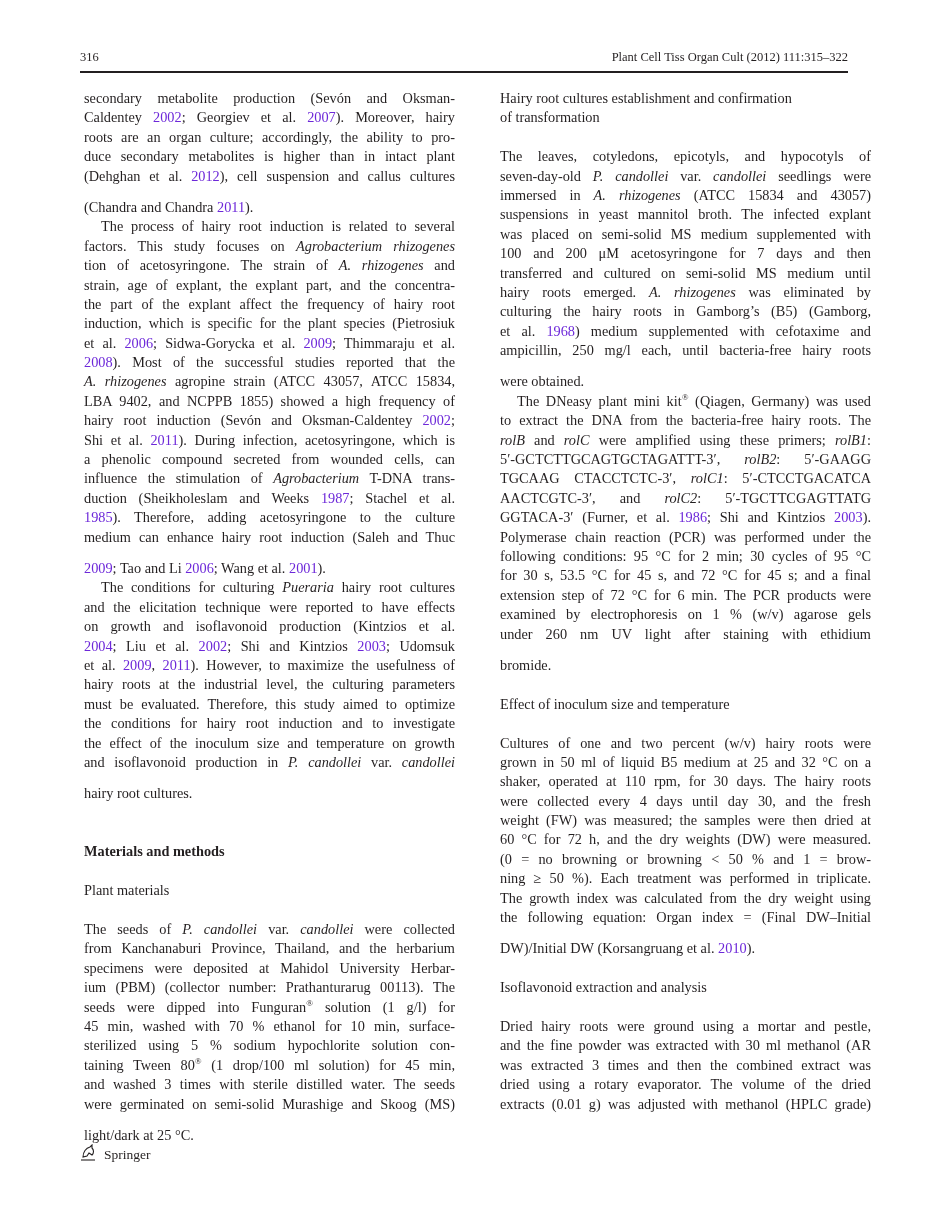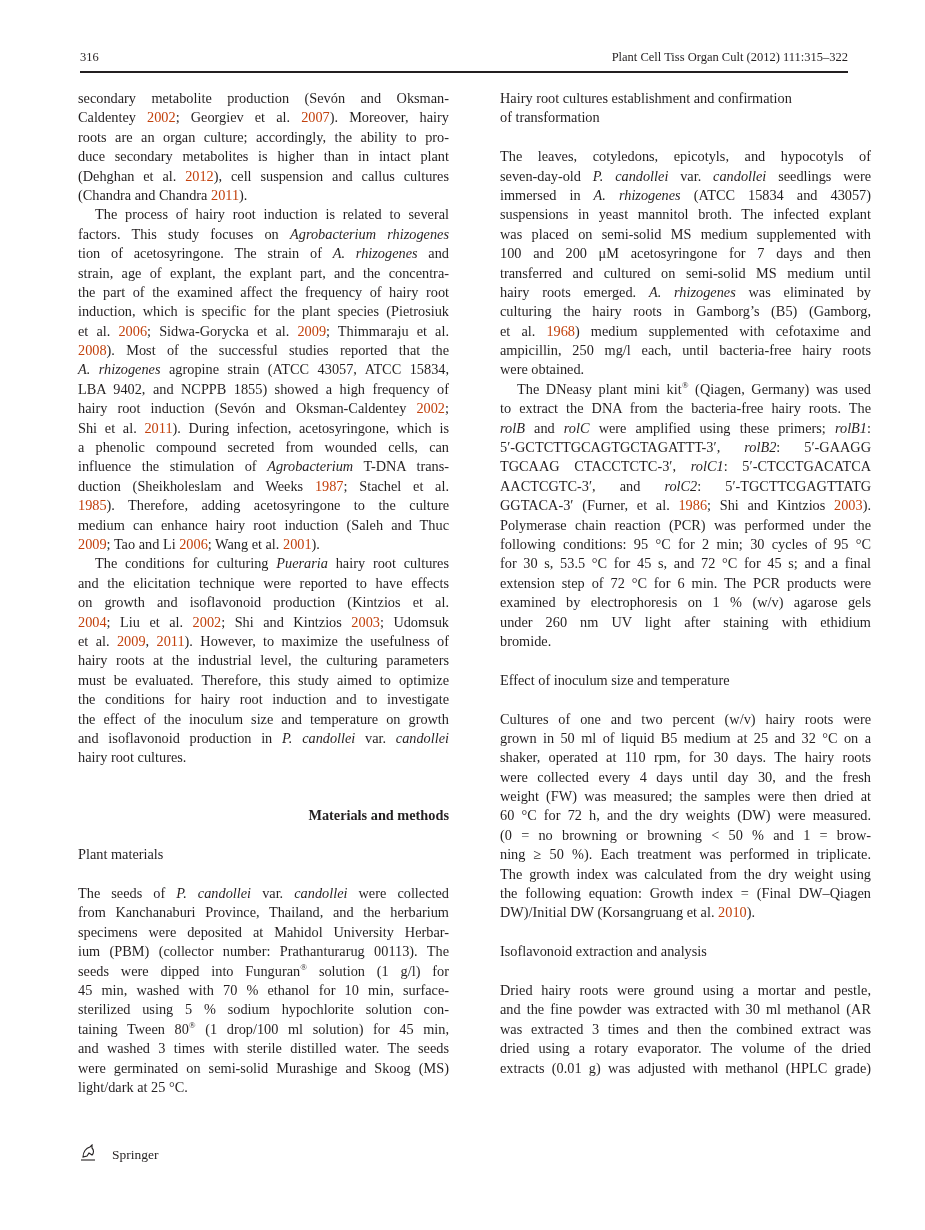--- a/index.html
+++ b/index.html
@@ -11,38 +11,38 @@
   .header {
     position: absolute; left: 80px; top: 50px; width: 768px; height: 24px;
     font-size: 12.5px;
   }
   .header .pnum { position: absolute; left: 0; top: 0; }
   .header .journal { position: absolute; right: 0; top: 0; }
   .header-rule {
     position: absolute; left: 80px; top: 71px; width: 768px; height: 1.5px; background: #231f20;
   }
   .col { position: absolute; top: 89px; width: 371px; }
-  .col.left { left: 78px; }
+  .col.left { left: 84px; }
   .col.right { left: 500px; }
   .line {
     height: 19.4px; line-height: 19.4px; font-size: 14.3px;
     text-align: justify; text-align-last: justify; white-space: nowrap;
     overflow: visible;
   }
-  .line.last { text-align-last: left; }
+  .line.last { text-align-last: left; margin-top: 12px; }
   .line.indent { padding-left: 17px; }
   .line-wrap { display: block; white-space: normal; }
   .gap { height: 19.4px; }
-  .h1 { font-weight: bold; font-size: 14.3px; height: 19.4px; line-height: 19.4px; text-align: right; }
+  .h1 { font-weight: bold; font-size: 14.3px; height: 19.4px; line-height: 19.4px; }
   .h2 { font-size: 14.3px; height: 19.4px; line-height: 19.4px; }
-  a.ref { color: #c2410c; text-decoration: none; }
+  a.ref { color: #6d28d9; text-decoration: none; }
   i { font-style: italic; }
   sup { font-size: 9px; line-height: 0; vertical-align: 6px; }
   .footer {
-    position: absolute; left: 80px; top: 1144px; height: 22px; display: flex; align-items: center; gap: 16px;
+    position: absolute; left: 80px; top: 1144px; height: 22px; display: flex; align-items: center; gap: 8px;
     font-size: 13.5px;
   }
   .footer svg { width: 16px; height: 18px; }
 </style>
 </head>
 <body>
 
 <div class="header">
   <span class="pnum">316</span>
   <span class="journal">Plant Cell Tiss Organ Cult (2012) 111:315–322</span>
@@ -74,21 +74,21 @@
     <div class="line">
       <span class="line-wrap">factors. This study focuses on <i>Agrobacterium rhizogenes</i></span>
     </div>
     <div class="line">
       <span class="line-wrap">tion of acetosyringone. The strain of <i>A. rhizogenes</i> and</span>
     </div>
     <div class="line">
       <span class="line-wrap">strain, age of explant, the explant part, and the concentra-</span>
     </div>
     <div class="line">
-      <span class="line-wrap">the part of the examined affect the frequency of hairy root</span>
+      <span class="line-wrap">the part of the explant affect the frequency of hairy root</span>
     </div>
     <div class="line">
       <span class="line-wrap">induction, which is specific for the plant species (Pietrosiuk</span>
     </div>
     <div class="line">
       <span class="line-wrap">et al. <a class="ref">2006</a>; Sidwa-Gorycka et al. <a class="ref">2009</a>; Thimmaraju et al.</span>
     </div>
     <div class="line">
       <span class="line-wrap"><a class="ref">2008</a>). Most of the successful studies reported that the</span>
     </div>
@@ -301,21 +301,21 @@
     <div class="line">
       <span class="line-wrap">(0 = no browning or browning &lt; 50 % and 1 = brow-</span>
     </div>
     <div class="line">
       <span class="line-wrap">ning ≥ 50 %). Each treatment was performed in triplicate.</span>
     </div>
     <div class="line">
       <span class="line-wrap">The growth index was calculated from the dry weight using</span>
     </div>
     <div class="line">
-      <span class="line-wrap">the following equation: Growth index = (Final DW–Qiagen</span>
+      <span class="line-wrap">the following equation: Organ index = (Final DW–Initial</span>
     </div>
     <div class="line last">
       <span class="line-wrap">DW)/Initial DW (Korsangruang et al. <a class="ref">2010</a>).</span>
     </div>
     <div class="gap"></div>
     <div class="h2">Isoflavonoid extraction and analysis</div>
     <div class="gap"></div>
     <div class="line">
       <span class="line-wrap">Dried hairy roots were ground using a mortar and pestle,</span>
     </div>

